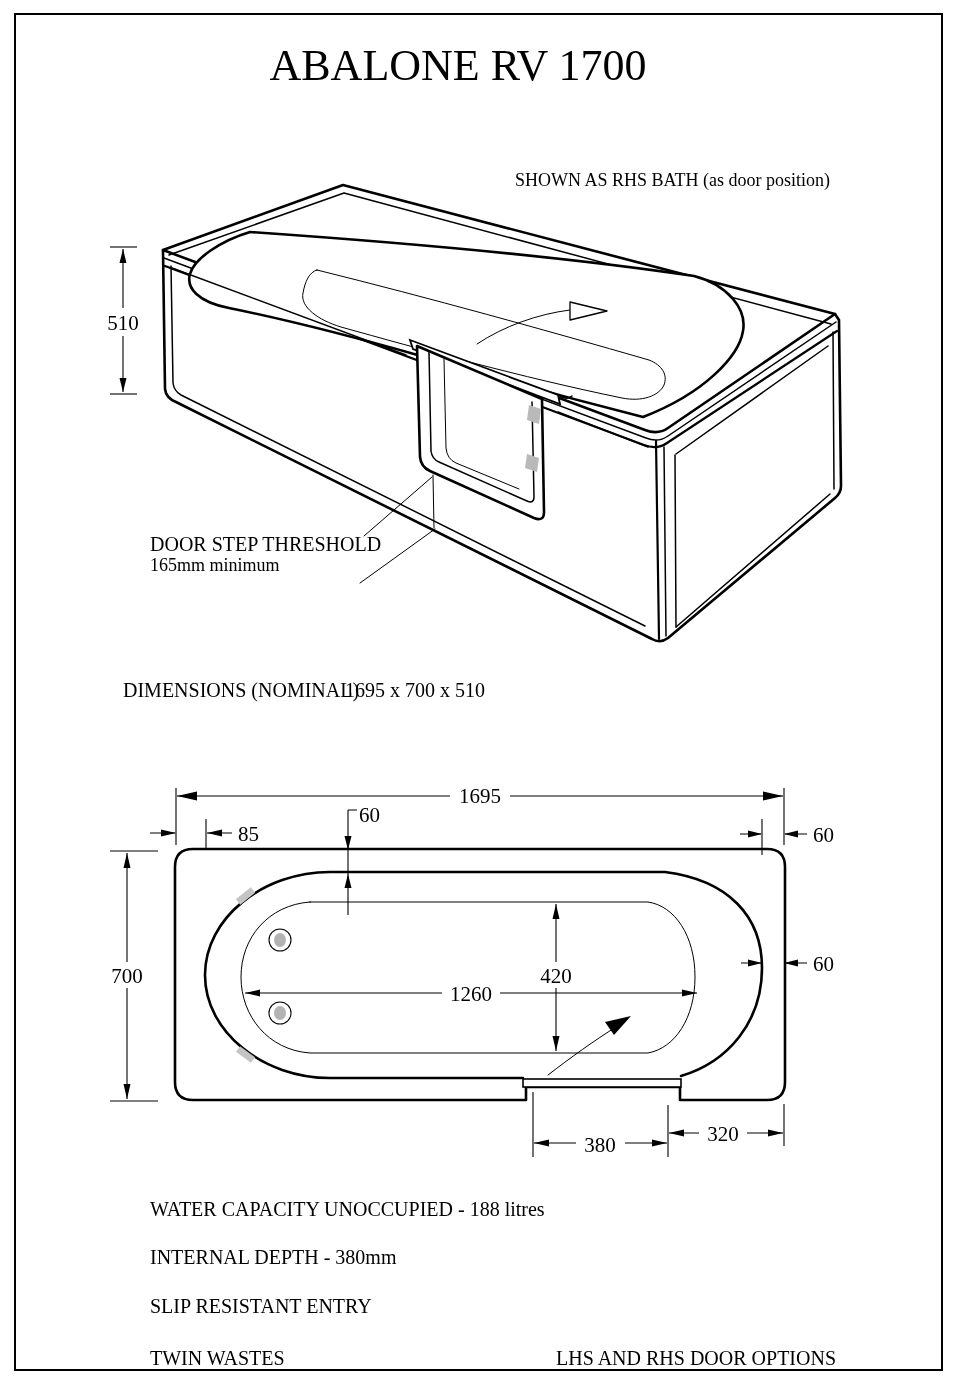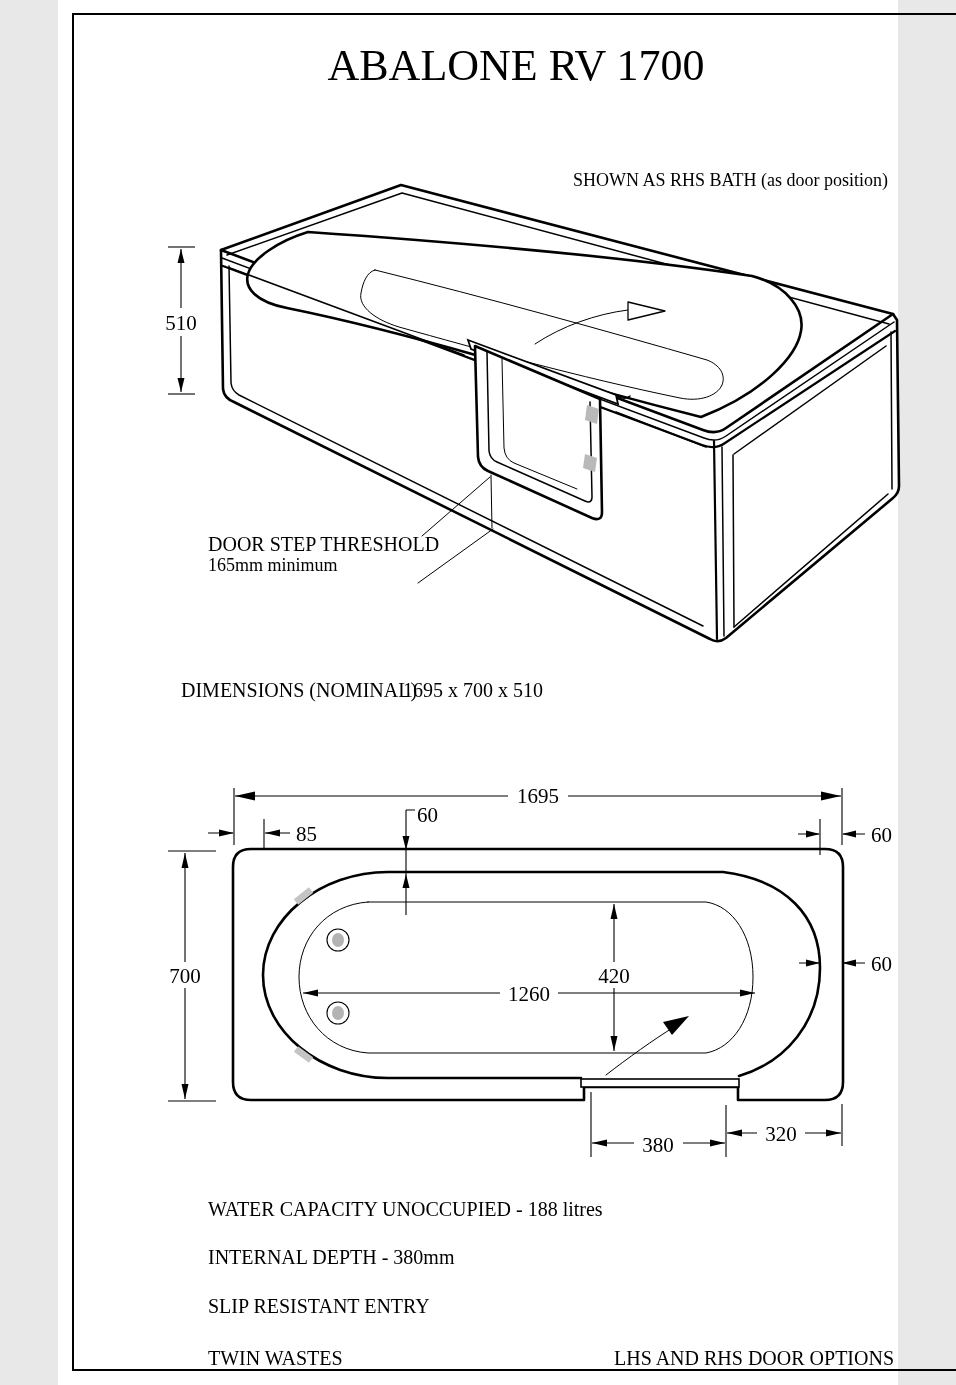--- a/index.html
+++ b/index.html
@@ -1,18 +1,18 @@
 <!DOCTYPE html>
 <html><head>
 <meta charset="utf-8">
 <style>
   html,body{margin:0;padding:0;background:#e8e8e8;}
   .page{
     position:relative;
-    width:840px;height:1385px;
+    width:956px;height:1385px;
     margin:0 auto;
     background:#ffffff;
     font-family:"Liberation Serif","DejaVu Serif",serif;
   }
   svg{display:block;}
   
   .bold  {fill:none;stroke:#000;stroke-width:2.6;stroke-linejoin:round;stroke-linecap:round;}
   .bold2 {fill:none;stroke:#000;stroke-width:2.2;stroke-linejoin:round;stroke-linecap:round;}
   .med   {fill:none;stroke:#000;stroke-width:1.5;stroke-linejoin:round;stroke-linecap:round;}
   .thin  {fill:none;stroke:#000;stroke-width:1;stroke-linejoin:round;stroke-linecap:round;}

